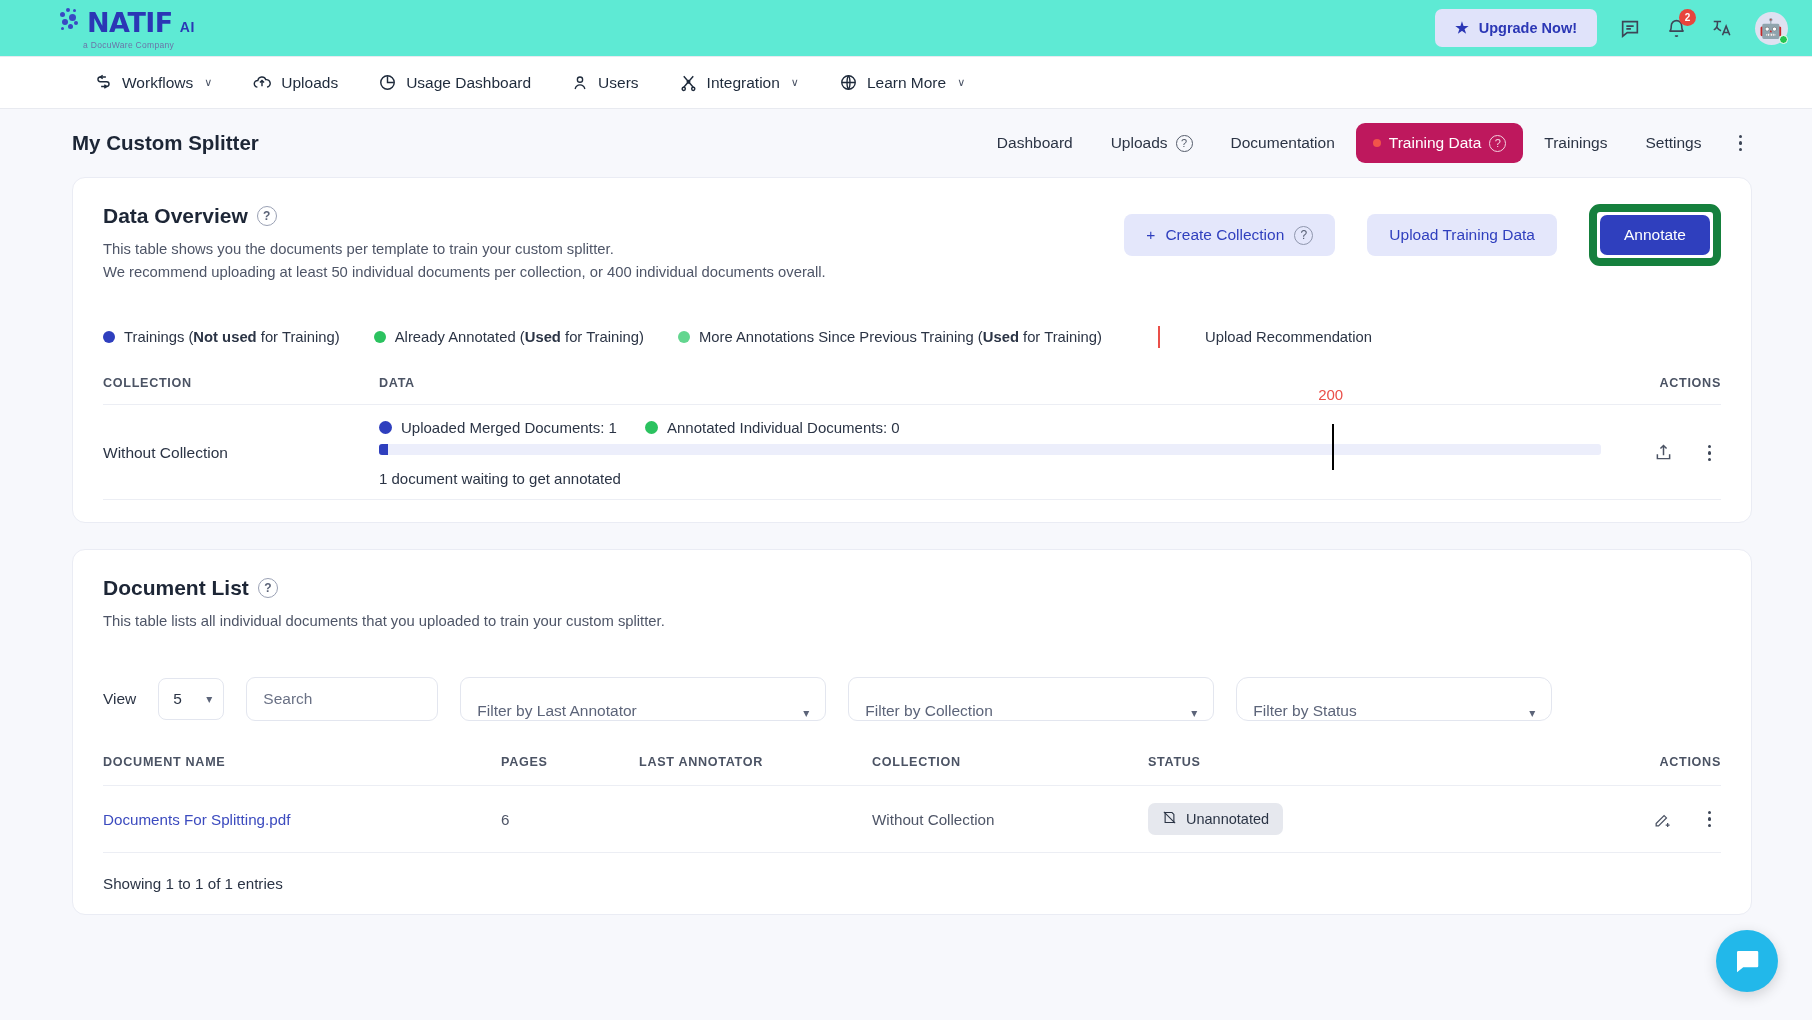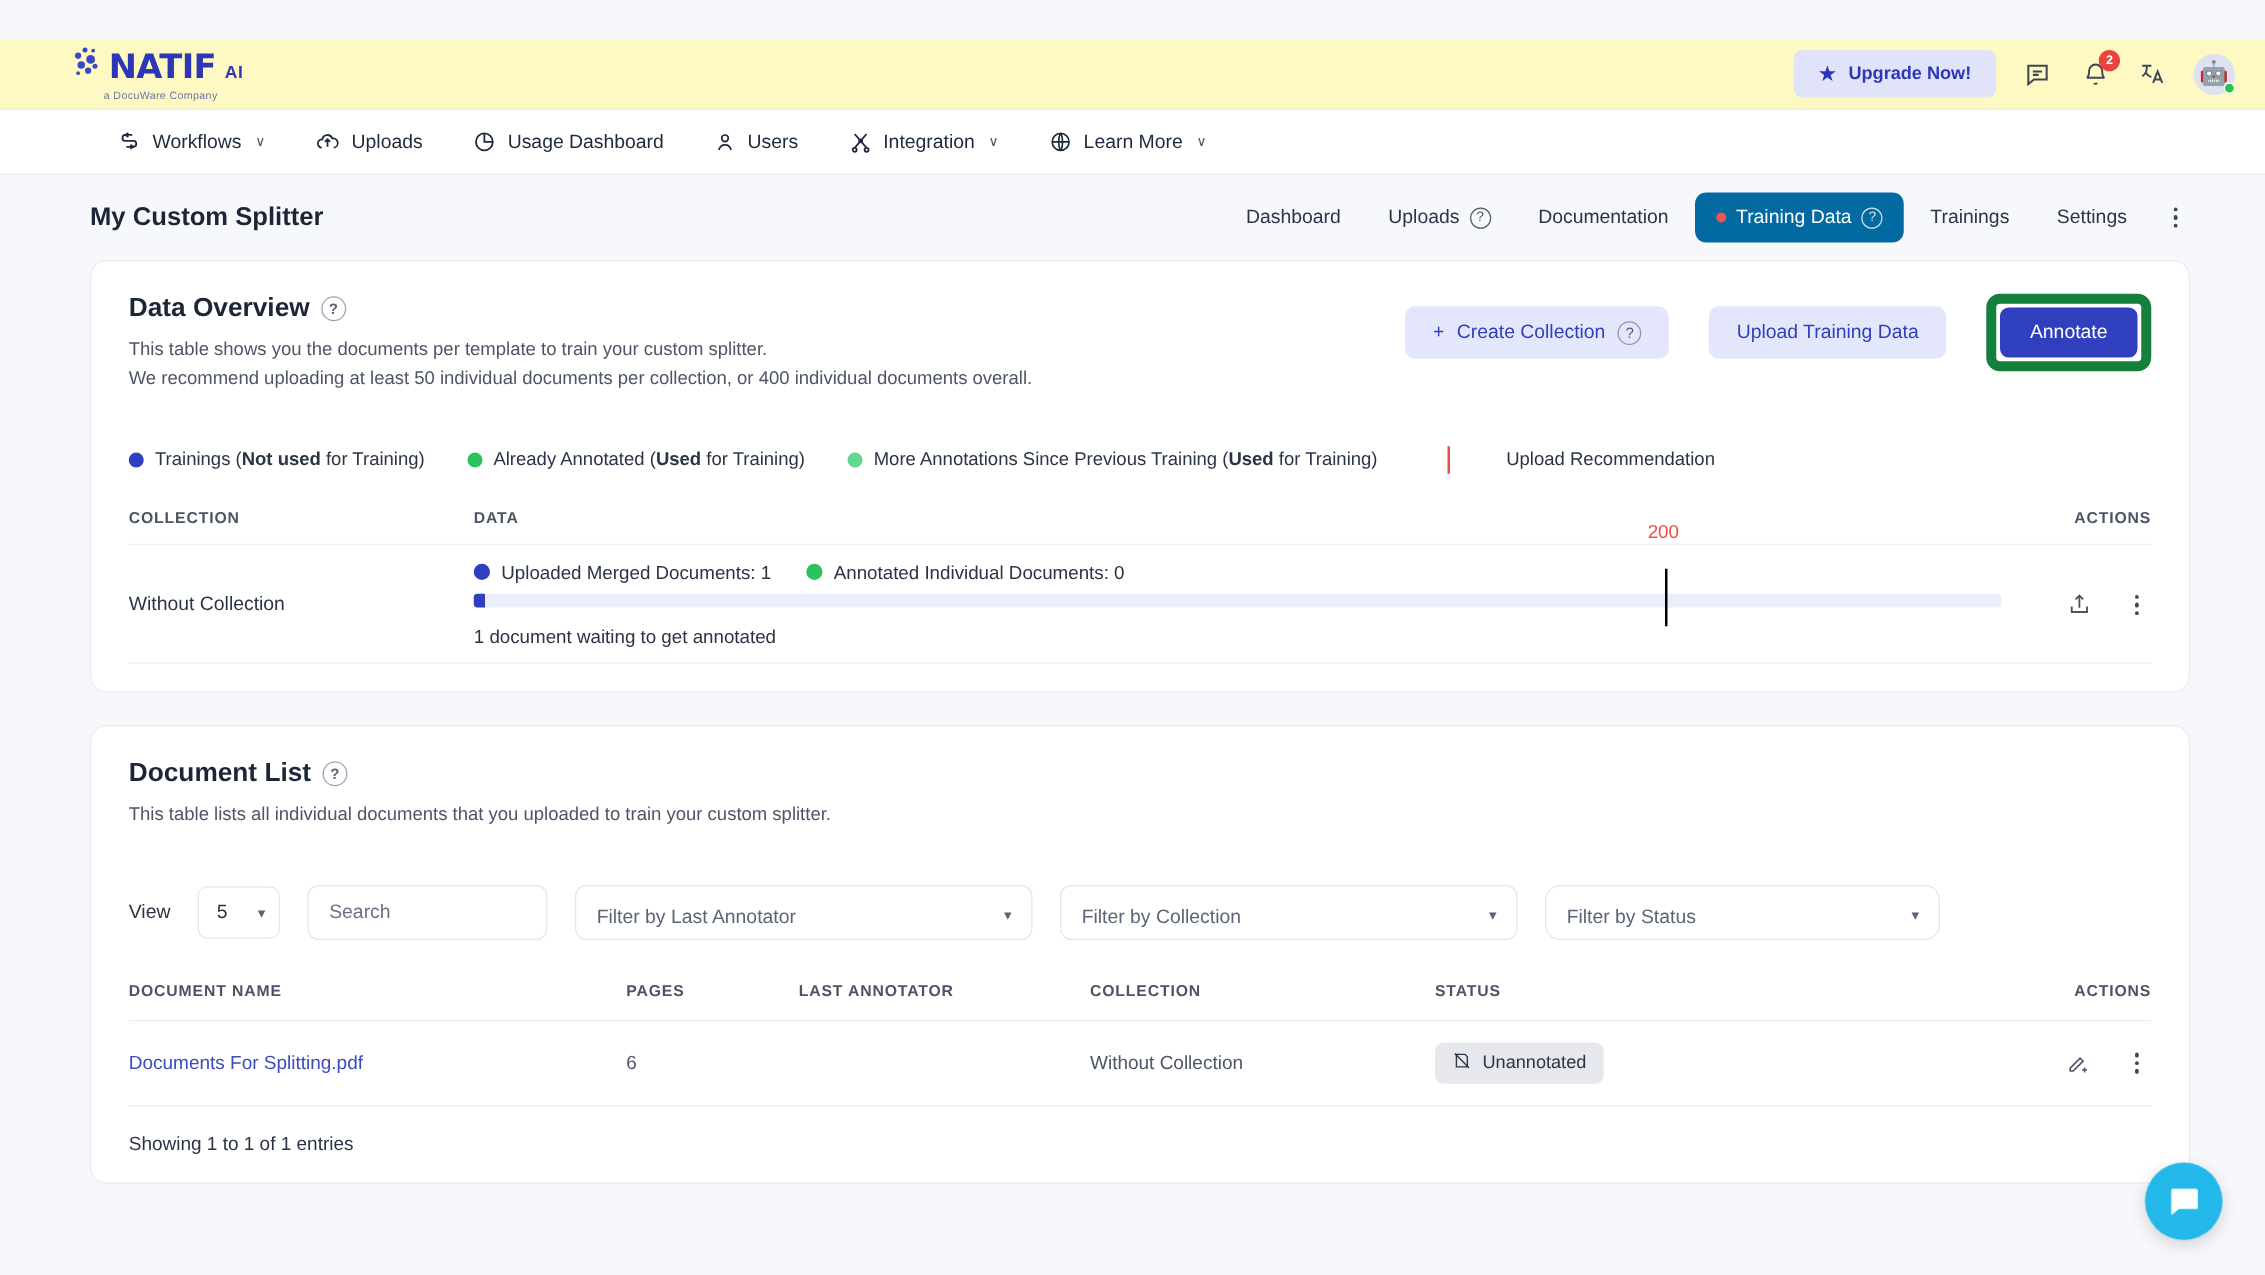--- a/index.html
+++ b/index.html
@@ -6,26 +6,25 @@
   html, body {
     width: 1812px; height: 1020px;
     background: #f7f8fc;
     font-family: "Liberation Sans", sans-serif;
     color: #2b3445;
     overflow: hidden;
   }
 
   
   .topbar {
-    height: 57px; background: #fef9c3;
+    height: 57px; background: #5eead4;
     border-bottom: 1px solid #e8eaf0;
     display: flex; align-items: center;
     padding: 0 24px 0 60px;
     position: relative;
-    margin-top: 31px;
   }
   .logo { display: flex; flex-direction: column; justify-content: center; }
   .logo-row { display: flex; align-items: baseline; gap: 7px; }
   .logo-dots { width: 20px; height: 24px; position: relative; }
   .logo-dots i {
     position: absolute; background: #3949c4; border-radius: 50%;
   }
   .logo-word {
     font-size: 27px; font-weight: bold; color: #2b37b5;
     letter-spacing: -0.5px; font-family: "DejaVu Sans", sans-serif;
@@ -90,21 +89,21 @@
     height: 68px; display: flex; align-items: center;
     padding: 0 60px 0 72px; background: #f7f8fc;
   }
   .page-title { font-size: 20.5px; font-weight: bold; color: #1d2636; }
   .tabs { margin-left: auto; display: flex; align-items: center; gap: 4px; }
   .tab {
     display: flex; align-items: center; gap: 8px;
     font-size: 15.5px; color: #2b3445; padding: 11px 17px;
     border-radius: 9px; cursor: pointer; white-space: nowrap;
   }
-  .tab.active { background: #0369a1; color: #fff; font-weight: 500; }
+  .tab.active { background: #be185d; color: #fff; font-weight: 500; }
   .tab .reddot { width: 8px; height: 8px; border-radius: 50%; background: #f1544a; }
   .qmark {
     width: 17px; height: 17px; border-radius: 50%;
     border: 1.2px solid currentColor; font-size: 11px;
     display: inline-flex; align-items: center; justify-content: center;
     opacity: .8; flex: none;
   }
   .kebab {
     display: flex; flex-direction: column; gap: 3px; padding: 8px 10px;
     cursor: pointer; margin-left: 6px;
@@ -197,22 +196,22 @@
     color: #2b3445; font-weight: 500;
   }
   .inp {
     border: 1px solid #e3e6ef; border-radius: 9px; height: 44px;
     display: flex; align-items: center; padding: 0 16px;
     font-size: 15.5px; color: #6a7185; background: #fff;
   }
   .inp.search { width: 192px; }
   .sel-lg {
     border: 1px solid #e3e6ef; border-radius: 9px; height: 44px;
-    display: flex; align-items: flex-start; justify-content: space-between;
-    padding: 16px 16px; font-size: 15.5px; color: #5c6479; background: #fff; cursor: pointer;
+    display: flex; align-items: flex-end; justify-content: space-between;
+    padding: 0 16px; font-size: 15.5px; color: #5c6479; background: #fff; cursor: pointer;
   }
   .sel-lg.w1 { width: 366px; }
   .sel-lg.w2 { width: 366px; }
   .sel-lg.w3 { width: 316px; border-radius: 12px; }
   .chev { color: #5c6479; font-size: 12px; }
 
   
   .doc-table { margin-top: 34px; }
   .doc-head {
     display: flex; font-size: 12.6px; letter-spacing: .7px;

